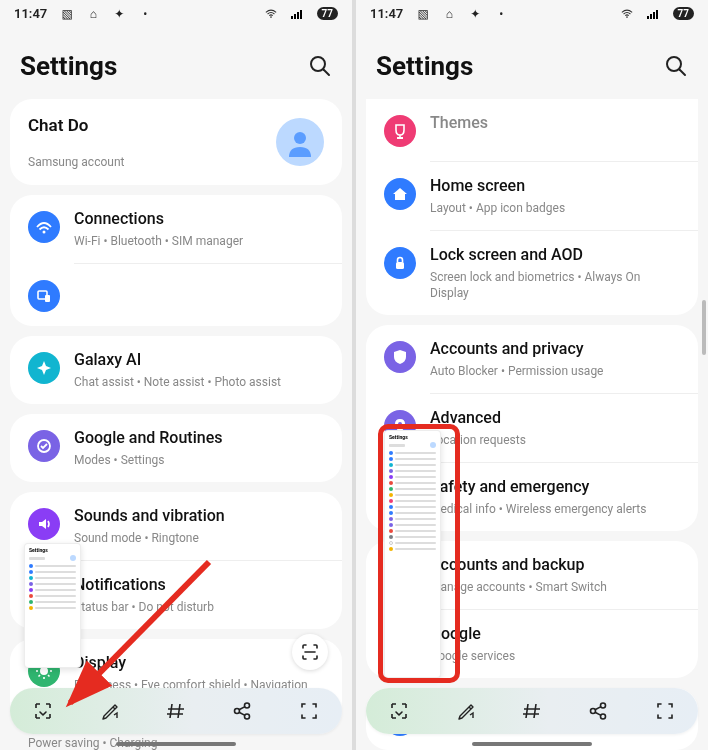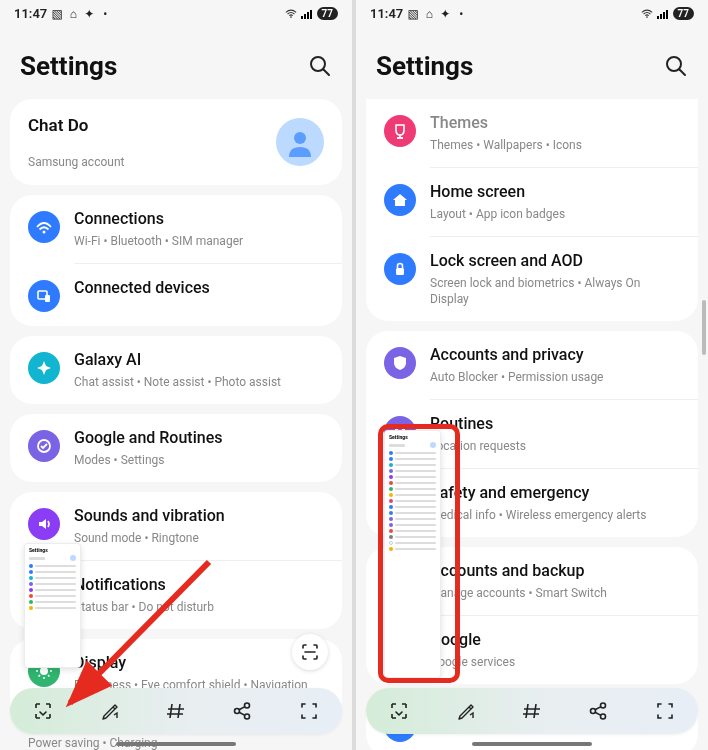--- a/index.html
+++ b/index.html
@@ -26,21 +26,21 @@
   }
   
   .status-bar {
     display: flex;
     justify-content: space-between;
     align-items: center;
     padding: 6px 14px 2px;
     font-size: 12px;
     color: #222;
   }
-  .status-left, .status-right { display: flex; align-items: center; gap: 4px; }
+  .status-left, .status-right { display: flex; align-items: center; gap: 14px; }
   .status-time { font-weight: 600; font-size: 13px; }
   .status-icon { width: 12px; height: 12px; display:inline-flex; align-items:center; justify-content:center; }
   .battery-pill {
     background: #222; color: #fff; border-radius: 10px; padding: 1px 5px;
     font-size: 10px; font-weight: 600;
   }
   
   .settings-header {
     display: flex; justify-content: space-between; align-items: center;
     padding: 28px 20px 18px;
@@ -192,21 +192,20 @@
         </div>
         <div class="divider-inner"></div>
         <div class="list-item">
           <div class="icon-bubble" style="background: rgb(47, 123, 255);">
             <svg width="20" height="20" viewBox="0 0 20 20">
               <rect x="4" y="5" width="9" height="8" rx="1" fill="none" stroke="#fff" stroke-width="1.6"></rect>
               <rect x="11" y="9" width="5" height="7" rx="1" fill="#fff"></rect>
             </svg>
           </div>
           <div class="item-body">
-            <div class="item-title">Connected devices</div>
           </div>
         </div>
       </div>
       <div class="card">
         <div class="list-item">
           <div class="icon-bubble" style="background: rgb(17, 181, 208);">
             <svg width="20" height="20" viewBox="0 0 20 20">
               <path d="M10 3 L12 8 L17 10 L12 12 L10 17 L8 12 L3 10 L8 8 Z" fill="#fff"></path>
             </svg>
           </div>
@@ -404,21 +403,20 @@
       <div class="card" style="border-top-left-radius: 0px; border-top-right-radius: 0px; margin-top: 0px;">
         <div class="list-item">
           <div class="icon-bubble" style="background: rgb(239, 59, 116);">
             <svg width="20" height="20" viewBox="0 0 20 20">
               <path d="M6 4 H14 V9 Q14 14 10 14 Q6 14 6 9 Z M10 14 V16" fill="none" stroke="#fff" stroke-width="1.6"></path>
               <rect x="7" y="16" width="6" height="2" fill="#fff"></rect>
             </svg>
           </div>
           <div class="item-body">
             <div class="item-title" style="color: rgb(136, 136, 136);">Themes</div>
-            <div class="item-sub">Themes  •  Wallpapers  •  Icons</div>
           </div>
         </div>
         <div class="divider-inner"></div>
         <div class="list-item">
           <div class="icon-bubble" style="background: rgb(47, 123, 255);">
             <svg width="20" height="20" viewBox="0 0 20 20">
               <path d="M10 4 L17 10 H15 V16 H5 V10 H3 Z" fill="#fff"></path>
             </svg>
           </div>
           <div class="item-body">
@@ -454,21 +452,21 @@
         </div>
         <div class="divider-inner"></div>
         <div class="list-item">
           <div class="icon-bubble" style="background: rgb(122, 99, 229);">
             <svg width="20" height="20" viewBox="0 0 20 20">
               <path d="M10 3 Q15 3 15 8 Q15 12 10 17 Q5 12 5 8 Q5 3 10 3 Z" fill="#fff"></path>
               <circle cx="10" cy="8" r="2" fill="#7a63e5"></circle>
             </svg>
           </div>
           <div class="item-body">
-            <div class="item-title">Routines</div>
+            <div class="item-title">Advanced</div>
             <div class="item-sub">Location requests</div>
           </div>
         </div>
         <div class="divider-inner"></div>
         <div class="list-item">
           <div class="icon-bubble" style="background: rgb(235, 74, 61);">
             <svg width="20" height="20" viewBox="0 0 20 20">
               <circle cx="10" cy="10" r="7" fill="#fff"></circle>
               <text x="10" y="13" text-anchor="middle" font-size="7" font-weight="700" fill="#eb4a3d">SOS</text>
             </svg>

